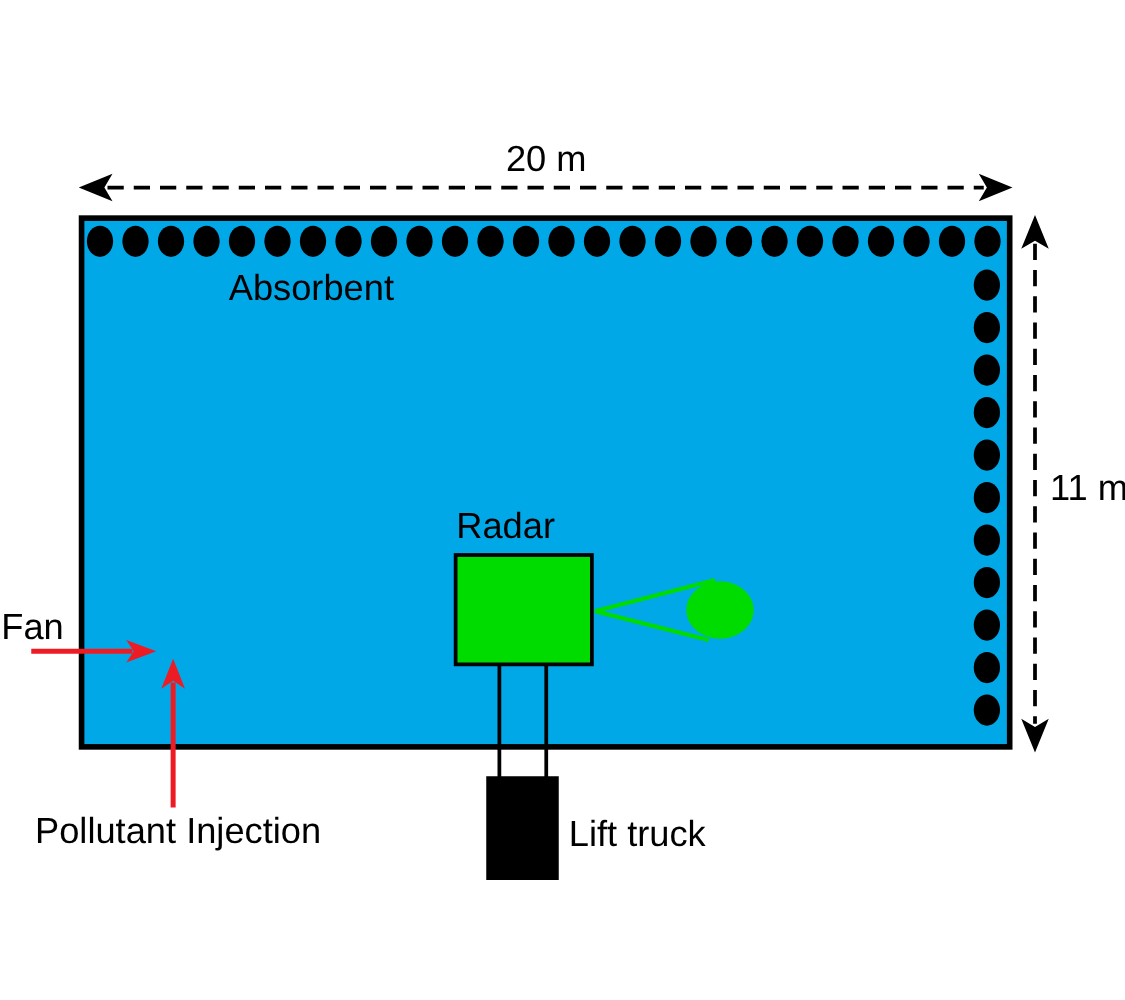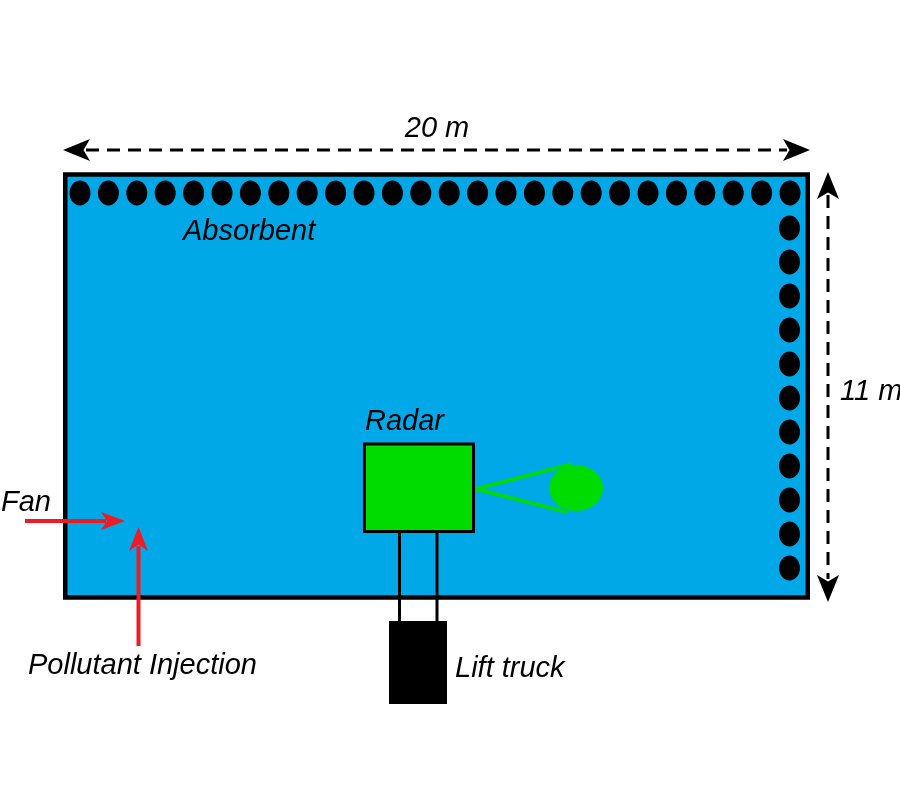--- a/index.html
+++ b/index.html
@@ -3,21 +3,21 @@
 <meta charset="utf-8">
 <style>
   :root{
     --room-fill:#00A8E8;
     --device-green:#00DC00;
     --arrow-red:#ED1C24;
     --ink:#000000;
     --background:#FFFFFF;
   }
   html,body{margin:0;padding:0;background:var(--background);}
-  .stage{width:900px;height:800px;background:var(--background);overflow:hidden;font-style:italic;}
+  .stage{width:900px;height:800px;background:var(--background);overflow:hidden;}
   svg{display:block;}
   .label{font-family:"Liberation Sans",sans-serif;font-size:29px;fill:var(--ink);}
   .room{fill:var(--room-fill);stroke:var(--ink);stroke-width:4.5;}
   .dim{stroke:var(--ink);stroke-width:3;stroke-dasharray:13 8;fill:none;}
   .ink{fill:var(--ink);stroke:none;}
   .mast{stroke:var(--ink);stroke-width:3;}
   .radar{fill:var(--device-green);stroke:var(--ink);stroke-width:3;}
   .beam{stroke:var(--device-green);stroke-width:3.5;}
   .beamfill{fill:var(--device-green);}
   .red{stroke:var(--arrow-red);stroke-width:4;}

